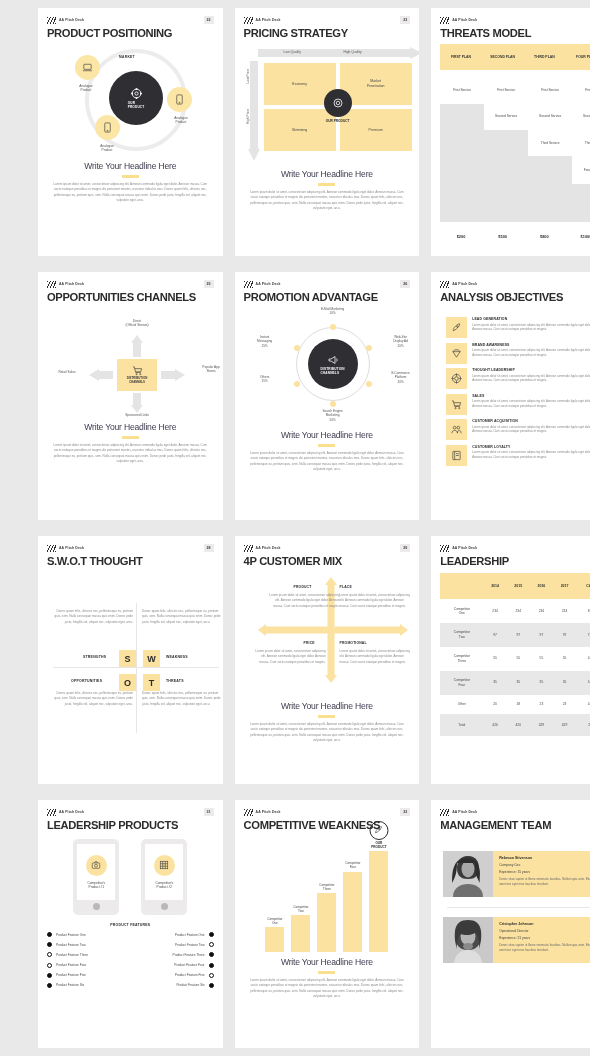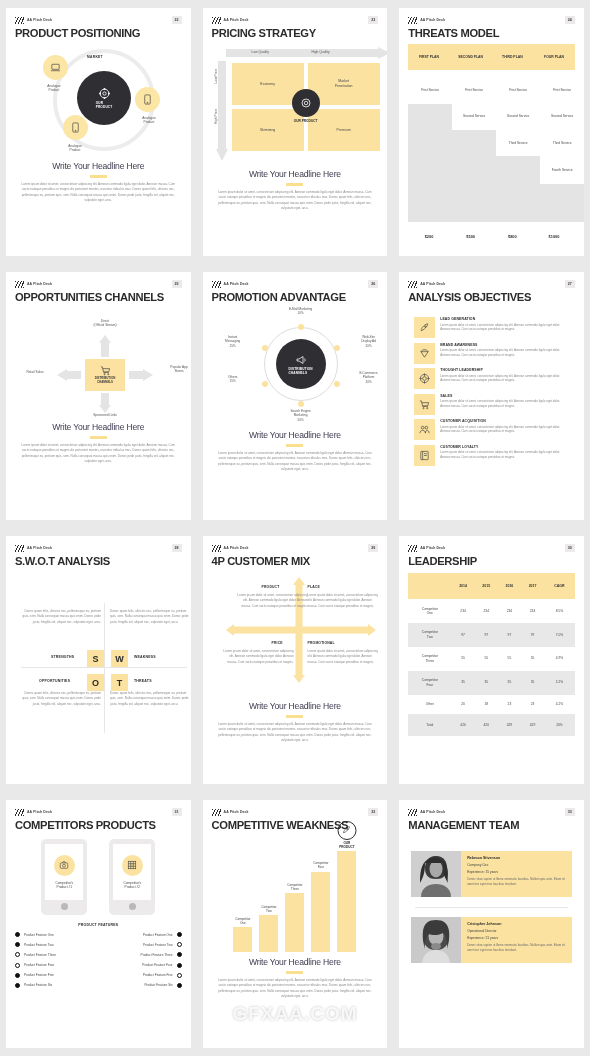--- a/index.html
+++ b/index.html
@@ -2,21 +2,21 @@
 <html><head>
 <meta charset="utf-8">
 <style>
   * { box-sizing: border-box; margin:0; padding:0; }
   body {
     width:590px; height:1056px;
     background:#e9e9e9;
     font-family:"Liberation Sans", sans-serif;
     overflow:hidden;
   }
-  .grid { display:grid; grid-template-columns:repeat(3,196.6px); grid-auto-rows:264px; }
+  .grid { display:grid; grid-template-columns:repeat(3,196.6px); grid-auto-rows:264px;padding-left:32px; }
   .slide { background:#fff; margin:8px 6px; position:relative; overflow:hidden; padding:7px 9px; }
   .shead { display:flex; align-items:center; justify-content:space-between; height:10px; }
   .brand { display:flex; align-items:center; gap:3px; }
   .stripes { width:9px; height:7px; background:repeating-linear-gradient(115deg,#2b2b2b 0 1px,#fff 1px 2.6px); }
   .btxt { font-size:3.4px; font-weight:bold; color:#3a3a3a; letter-spacing:.15px; }
   .pgnum { background:#eceaea; color:#3a3a3a; font-size:3.6px; font-weight:bold; padding:2px 3px; }
   .stitle { font-size:11.2px; font-weight:bold; color:#2b2b2b; letter-spacing:-.35px; margin-top:2px; }
   .hl { font-size:8.6px; color:#3c3c50; text-align:center; font-weight:300; letter-spacing:-.2px; }
   .ybar { width:17px; height:2.6px; background:#f9df8e; margin:4px auto; }
   .body { font-size:3.05px; line-height:1.85; color:#8a8a8a; text-align:center; padding:0 6px; }
@@ -417,21 +417,21 @@
   </div>
 
   <div class="slide">
     <div class="shead">
       <div class="brand">
         <div class="stripes"></div>
         <div class="btxt">AA Pitch Deck</div>
       </div>
       <div class="pgnum">28</div>
     </div>
-    <div class="stitle">S.W.O.T ANALYSIS</div>
+    <div class="stitle">S.W.O.T THOUGHT</div>
     <div class="sw">
       <div style="position:absolute;left:89px;top:30px;width:1px;height:130px;background:#e6e6e6;"></div>
       <div style="position:absolute;left:6px;top:94px;width:166px;height:1px;background:#e6e6e6;"></div>
       <div class="swq" style="left:6px;top:36px;text-align:right;">Donec quam felis, ultricies nec, pellentesque eu, pretium quis, sem. Nulla consequat massa quis enim. Donec pede justo, fringilla vel, aliquet nec, vulputate eget, arcu.</div>
       <div class="swq" style="left:95px;top:36px;text-align:left;">Donec quam felis, ultricies nec, pellentesque eu, pretium quis, sem. Nulla consequat massa quis enim. Donec pede justo, fringilla vel, aliquet nec, vulputate eget, arcu.</div>
       <div class="swq" style="left:6px;top:118px;text-align:right;">Donec quam felis, ultricies nec, pellentesque eu, pretium quis, sem. Nulla consequat massa quis enim. Donec pede justo, fringilla vel, aliquet nec, vulputate eget, arcu.</div>
       <div class="swq" style="left:95px;top:118px;text-align:left;">Donec quam felis, ultricies nec, pellentesque eu, pretium quis, sem. Nulla consequat massa quis enim. Donec pede justo, fringilla vel, aliquet nec, vulputate eget, arcu.</div>
       <div class="swlet" style="left:72px;top:77px;">S</div>
       <div class="swname" style="left:36px;top:82px;">STRENGTHS</div>
       <div class="swlet" style="left:96px;top:77px;">W</div>
@@ -543,21 +543,21 @@
   </div>
 
   <div class="slide">
     <div class="shead">
       <div class="brand">
         <div class="stripes"></div>
         <div class="btxt">AA Pitch Deck</div>
       </div>
       <div class="pgnum">31</div>
     </div>
-    <div class="stitle">COMPETITORS PRODUCTS</div>
+    <div class="stitle">LEADERSHIP PRODUCTS</div>
     <div class="phones">
       <div class="phone">
         <div class="pscreen">
           <div class="picon">
               <svg width="10" height="10" viewBox="0 0 24 24" fill="none" stroke="#3a3a3a" stroke-width="1.4">
                 <rect x="3" y="7" width="18" height="13" rx="2"></rect>
                 <circle cx="12" cy="13.5" r="3.5"></circle>
                 <path d="M8 7l2-3h4l2 3"></path>
               </svg>
             </div>
@@ -714,15 +714,14 @@
           <div class="mexp">Experience: 21 years</div>
           <div class="mbio">Donec vitae sapien ut libero venenatis faucibus. Nullam quis ante. Etiam sit amet orci eget eros faucibus tincidunt.</div>
         </div>
       </div>
     </div>
   </div>
 
 </div>
 
 <div class="wm">
-  <div class="wm1">GFXAA.COM</div>
   <div class="wm2">顶尖PPT</div>
 </div>
 
 </body></html>

